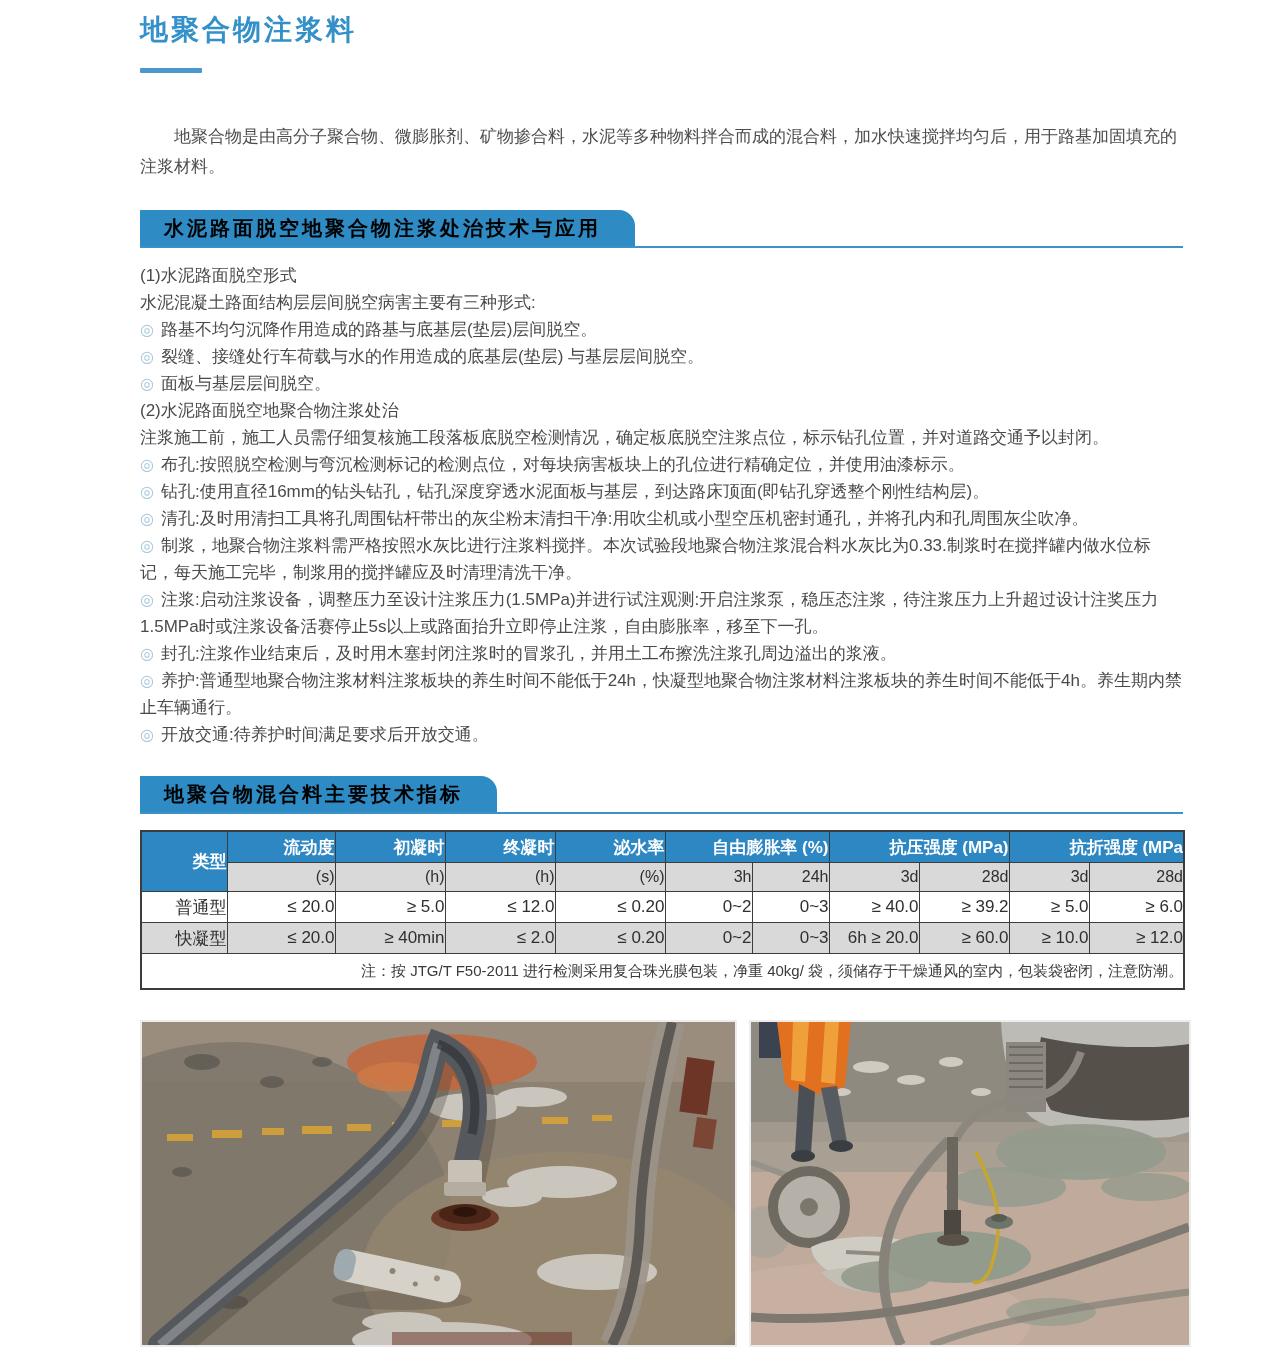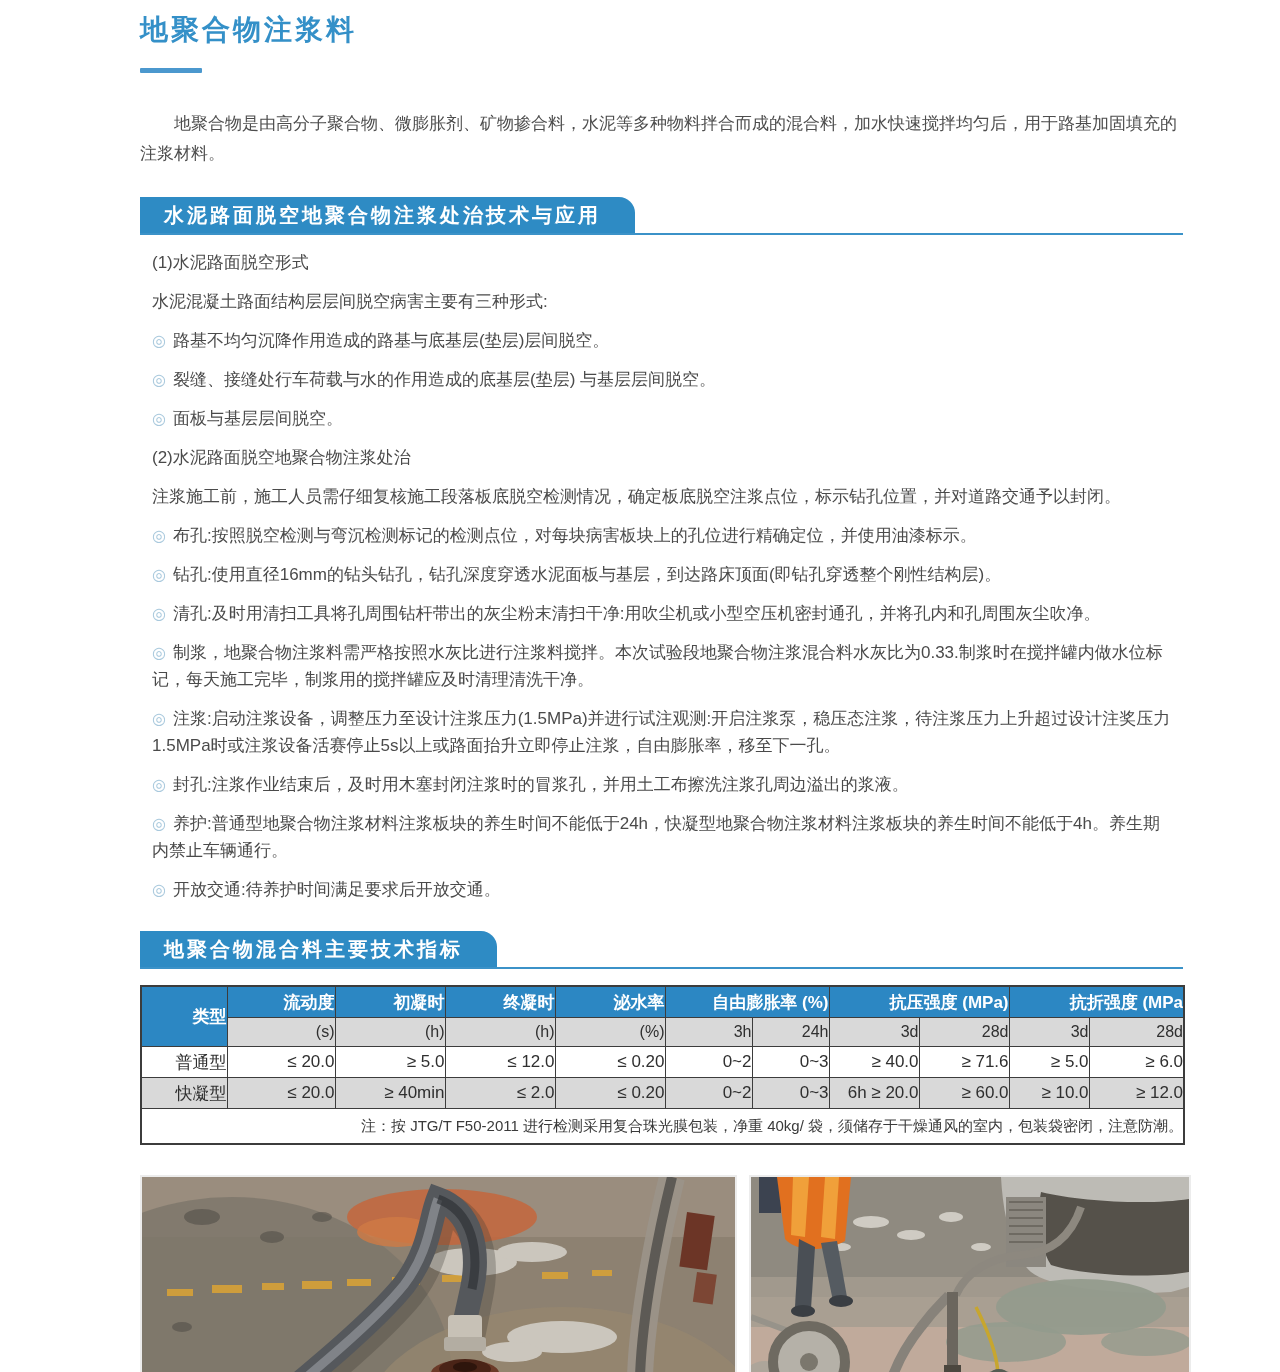--- a/index.html
+++ b/index.html
@@ -9,32 +9,32 @@
     -webkit-font-smoothing:antialiased;
   }
   .container{padding:14px 97px 0 140px;}
   .page-title{
     color:#3490c8;font-size:28px;font-weight:bold;letter-spacing:3px;line-height:32px;
   }
   .title-dash{
     width:62px;height:5px;background:#4b98ce;margin-top:22px;border-radius:1px;
   }
   .intro{
-    margin-top:36px;font-size:17px;color:#4d4d4d;line-height:30px;text-indent:2em;
+    margin-top:49px;font-size:17px;color:#4d4d4d;line-height:30px;text-indent:2em;
   }
   .banner-row{
     margin-top:28px;border-bottom:2px solid #3b92c8;line-height:0;
   }
   .banner{
-    display:inline-block;background:#2e8bc4;color:#ffffff;font-weight:bold;
+    display:inline-block;background:#2e8bc4;color:#000000;font-weight:bold;
     font-size:20px;line-height:36px;padding:0 34px 0 24px;
     border-top-right-radius:16px;letter-spacing:3px;
   }
   .paragraphs{margin-top:14px;}
-  p.line{margin:12px;font-size:17px;line-height:27px;color:#4a4a4a;}
+  p.line{margin:0;font-size:17px;line-height:27px;color:#4a4a4a;}
   .bullet{color:#a9c9dd;margin-right:7px;font-size:16px;}
   .spec-table{
     width:1043px;border-collapse:collapse;margin-top:16px;table-layout:fixed;
     text-align:right;border:2px solid #3c3c3c;
   }
   .spec-table th,.spec-table td{border:1px solid #3c3c3c;padding:0;overflow:hidden;white-space:nowrap;}
   .spec-table tr.h1 th{background:#2c87c3;color:#ffffff;font-size:17px;font-weight:bold;height:30px;}
   .spec-table th.corner{background:#2c87c3;color:#ffffff;font-size:17px;font-weight:bold;}
   .spec-table tr.h2 td{background:#d9d9d9;font-size:16px;height:28px;color:#2f2f2f;}
   .spec-table tr.data td{font-size:17px;height:30px;color:#2f2f2f;background:#ffffff;margin-left:8px;}
@@ -119,21 +119,21 @@
       </tr>
       <tr class="data">
         <td>普通型</td>
         <td>≤ 20.0</td>
         <td>≥ 5.0</td>
         <td>≤ 12.0</td>
         <td>≤ 0.20</td>
         <td>0~2</td>
         <td>0~3</td>
         <td>≥ 40.0</td>
-        <td>≥ 71.6</td>
+        <td>≥ 39.2</td>
         <td>≥ 5.0</td>
         <td>≥ 6.0</td>
       </tr>
       <tr class="data alt">
         <td>快凝型</td>
         <td>≤ 20.0</td>
         <td>≥ 40min</td>
         <td>≤ 2.0</td>
         <td>≤ 0.20</td>
         <td>0~2</td>

